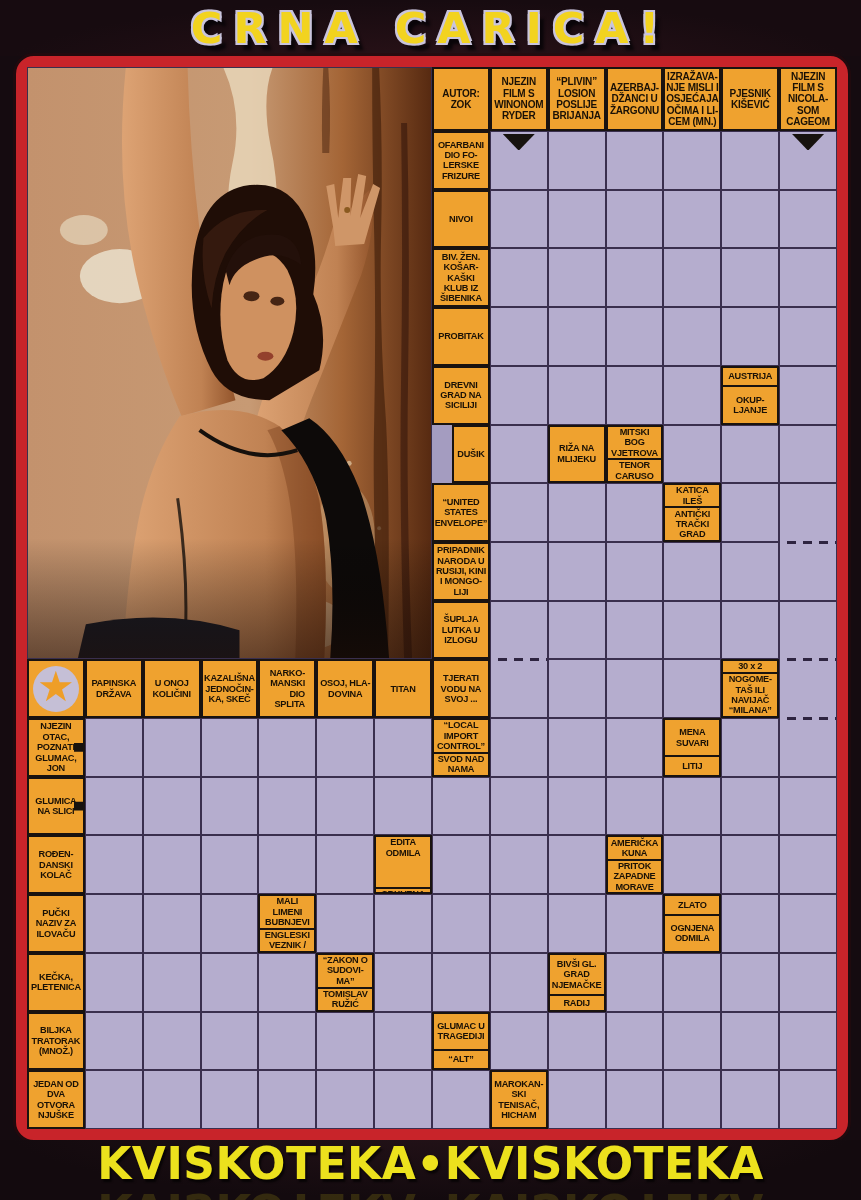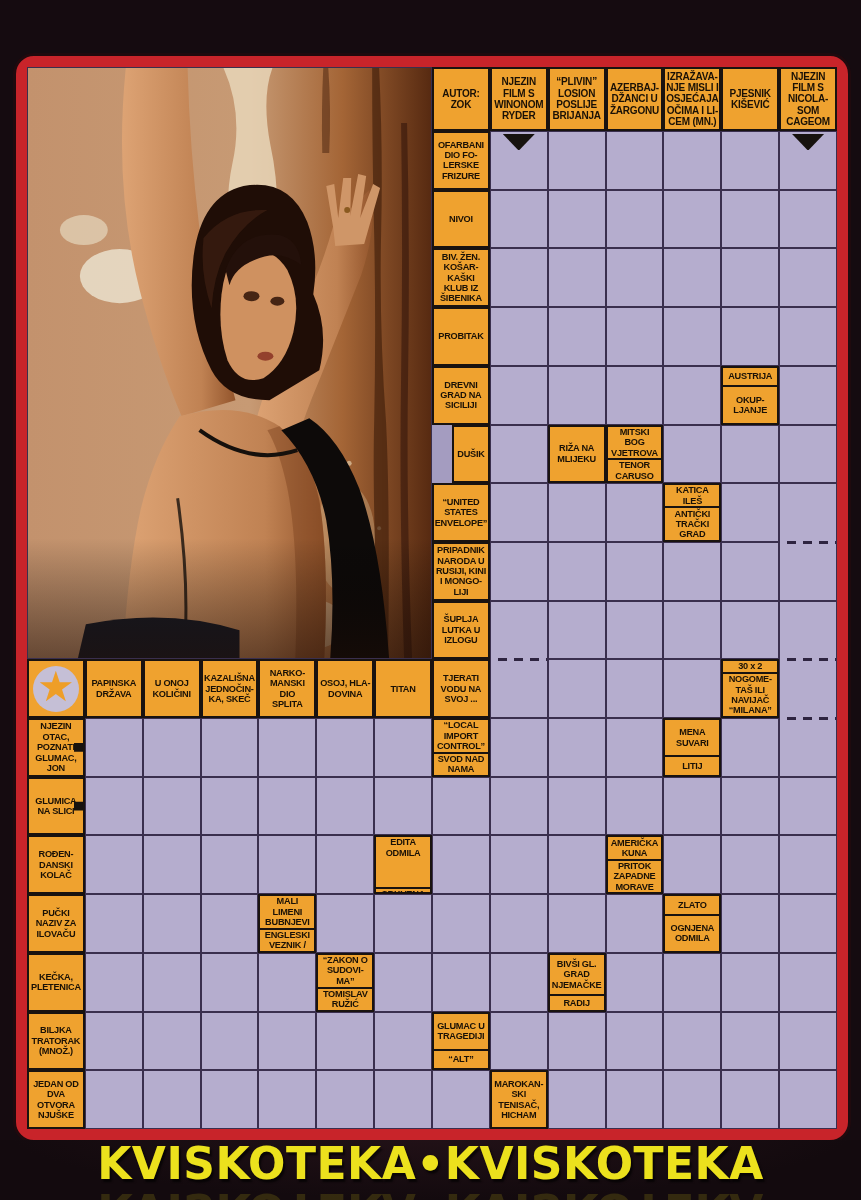--- a/index.html
+++ b/index.html
@@ -63,20 +63,23 @@
                 transform:scaleY(-1);opacity:.32;}
   .watermark{position:absolute;top:13px;right:5px;font-size:18.5px;font-weight:bold;color:#ffffff;
              letter-spacing:.4px;z-index:10;
              text-shadow:-1px -1px 0 #000,1px -1px 0 #000,-1px 1px 0 #000,1px 1px 0 #000,2px 3px 3px #000;}
 </style>
 </head>
 <body>
 
 <div class="page">
 
+  <div class="banner-top">
+    <div class="title">CRNA CARICA!</div>
+  </div>
 
   <div class="frame"></div>
 
   <div class="grid" id="grid">
     <div class="photo">
       <svg viewBox="0 0 404 590" preserveAspectRatio="none">
         <defs>
           <linearGradient id="wallg" x1="0" y1="0" x2="1" y2="0">
             <stop offset="0" stop-color="#c3926"></stop>
             <stop offset="0" stop-color="#c3926d"></stop>
@@ -311,21 +314,21 @@
       <div class="cell clue" style="grid-area: 11 / 3;">
         <div class="blk" style="flex-grow: 2;">U ONOJ
 KOLIČINI</div>
       </div>
       <div class="cell clue" style="grid-area: 11 / 4;">
         <div class="blk" style="flex-grow: 3;">KAZALIŠNA
 JEDNOČIN-
 KA, SKEČ</div>
       </div>
       <div class="cell clue" style="grid-area: 11 / 5;">
-        <div class="blk" style="flex-grow: 4;">NARKO-
+        <div class="blk" style="flex-grow: 4; text-align: right;">NARKO-
 MANSKI
 DIO
 SPLITA</div>
       </div>
       <div class="cell clue" style="grid-area: 11 / 6;">
         <div class="blk" style="flex-grow: 2;">OSOJ, HLA-
 DOVINA</div>
       </div>
       <div class="cell clue" style="grid-area: 11 / 7;">
         <div class="blk" style="flex-grow: 1;">TITAN</div>

